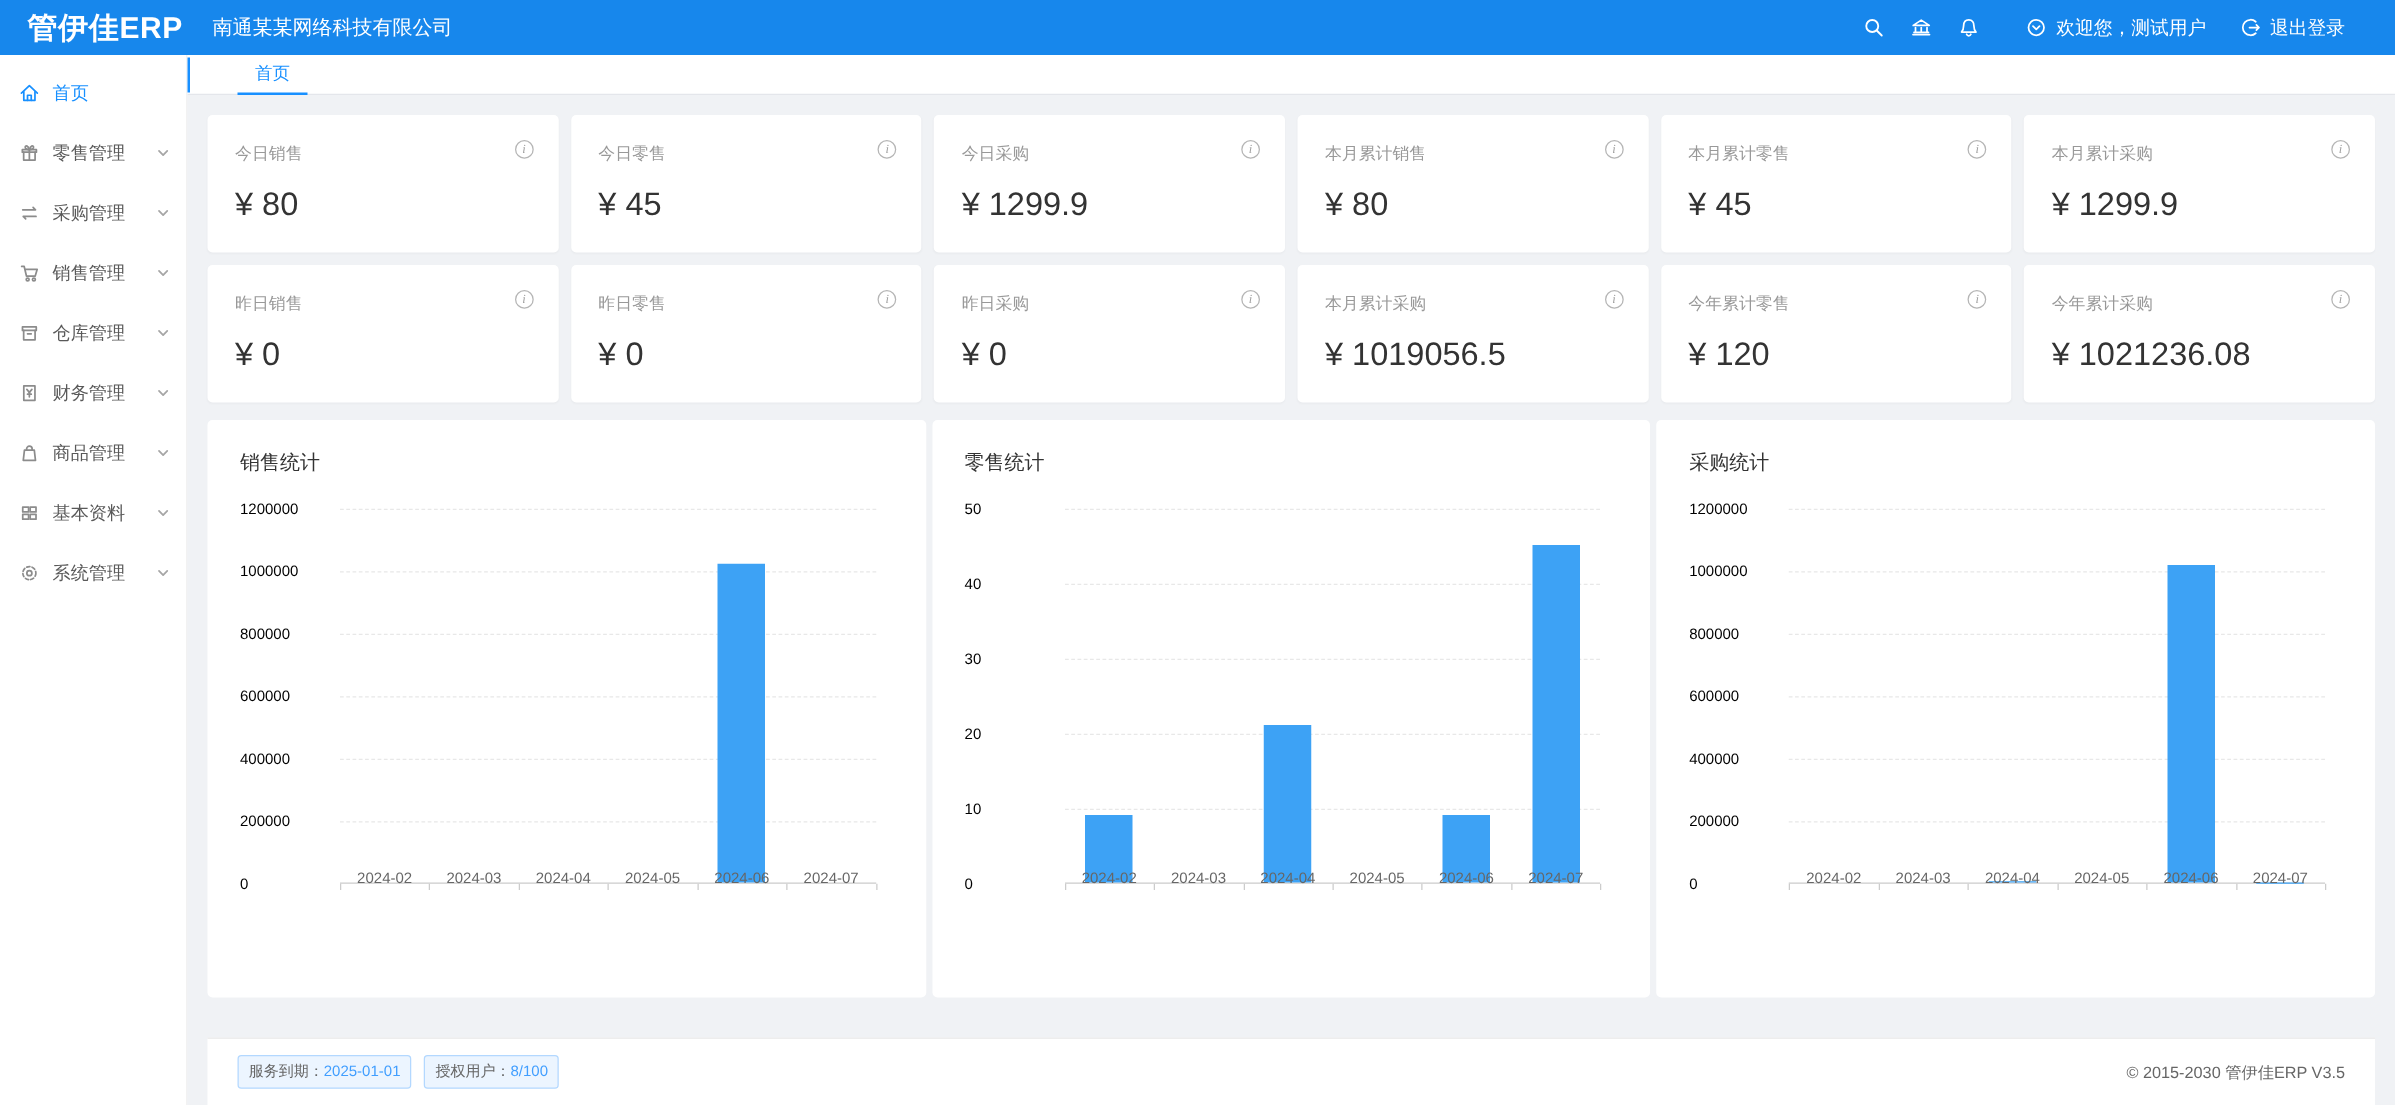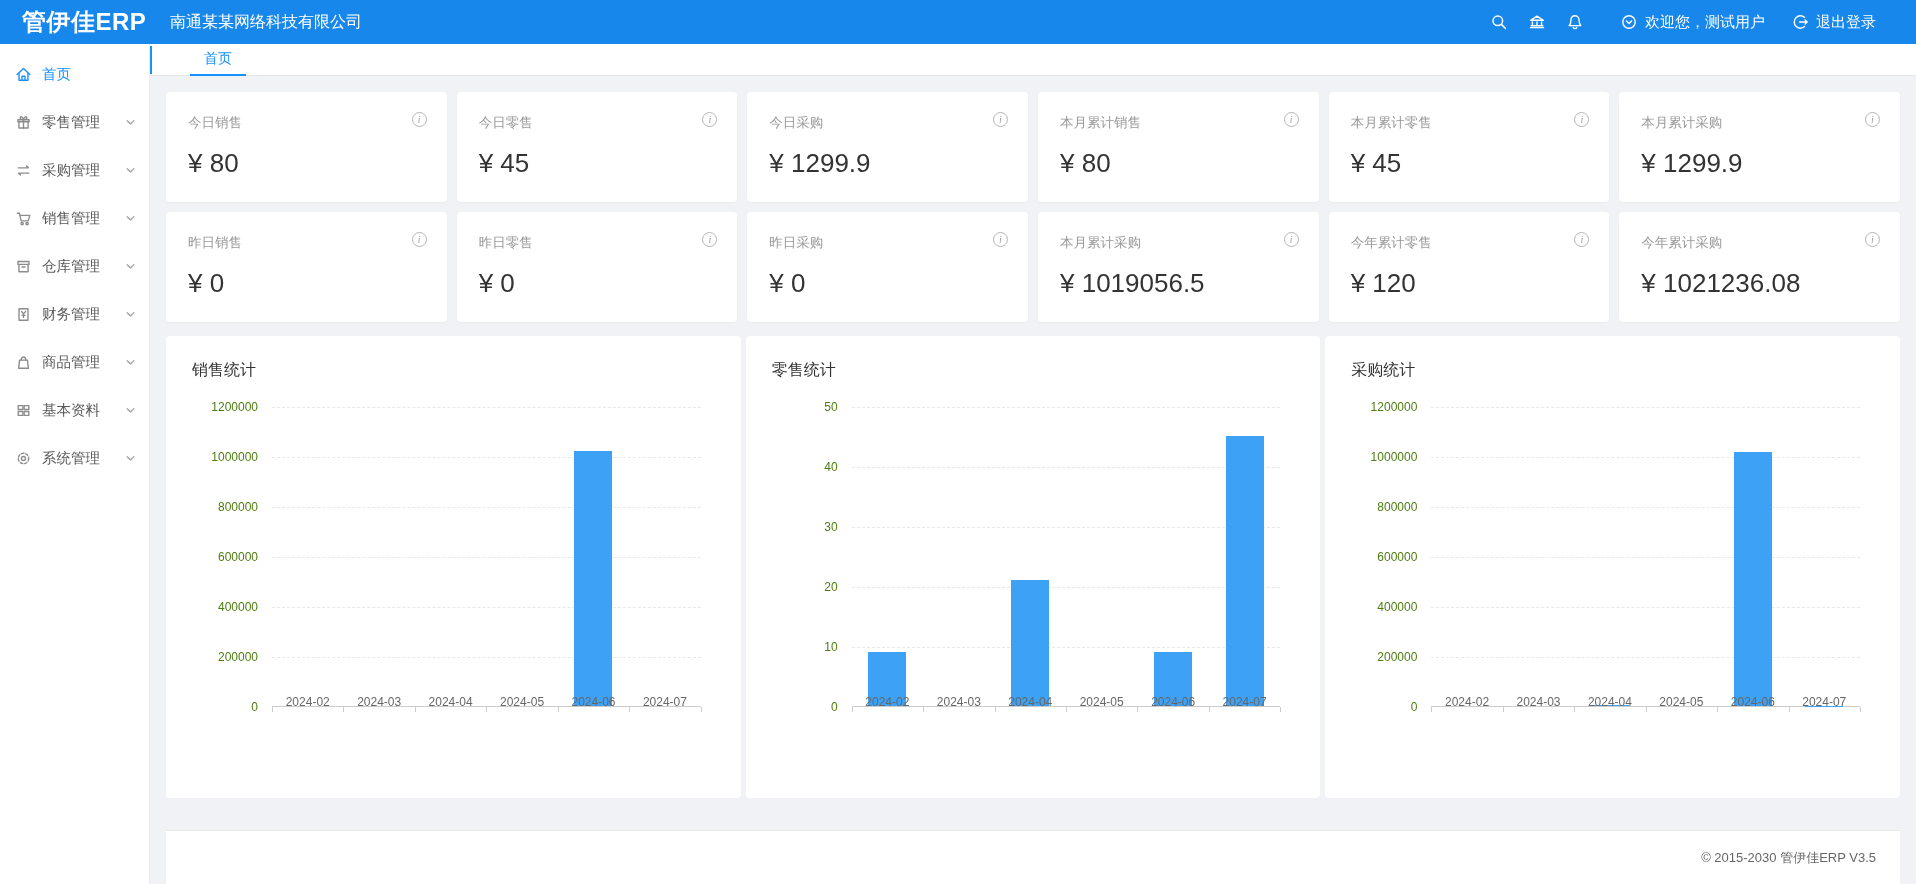--- a/index.html
+++ b/index.html
@@ -44,21 +44,21 @@
                border-radius:50%; color:#a0a0a0; font:italic 10px "Liberation Serif", serif;
                display:flex; align-items:center; justify-content:center; cursor:pointer; }
 
   
   .charts-row { display:grid; grid-template-columns:repeat(3,1fr); gap:5px; margin-top:14px; }
   .panel { background:#fff; border-radius:4px; height:462px; padding:24px 26px; }
   .panel-title { font-size:16px; color:#333; }
   .chart-area { position:relative; height:376px; margin-top:4px; }
   .plot { position:absolute; left:80px; right:14px; top:22px; height:300px; border-bottom:1px solid #ccc; }
   .gridline { position:absolute; left:0; right:0; border-top:1px dashed #e8e8e8; }
-  .ylab { position:absolute; left:0; width:66px; text-align:right; font-size:12px; color:#4d7c0f; }
+  .ylab { position:absolute; left:0; width:66px; text-align:left; font-size:12px; color:#000000; }
   .bar { position:absolute; bottom:0; width:38px; background:#3da2f5; }
   .xtick { position:absolute; width:1px; height:5px; background:#ccc; top:300px; }
   .xlab { position:absolute; top:310px; text-align:center; font-size:12px; color:#666; }
 
   
   .footer { margin-top:auto; height:54px; background:#fff; border-top:1px solid #e8e8e8;
             display:flex; align-items:center; padding:0 24px; }
   .badge { font-size:12px; background:#ecf5ff; border:1px solid #b3d8ff; border-radius:3px;
            padding:4px 8px; margin-right:10px; color:#666; cursor:pointer; white-space:nowrap; }
   .badge b { color:#409eff; font-weight:normal; }
@@ -426,17 +426,21 @@
               <span class="xlab" style="left:calc(80px + (100% - 94px)*0.16666666666666666);width:calc((100% - 94px)/6)">2024-03</span>
               <span class="xlab" style="left:calc(80px + (100% - 94px)*0.3333333333333333);width:calc((100% - 94px)/6)">2024-04</span>
               <span class="xlab" style="left:calc(80px + (100% - 94px)*0.5);width:calc((100% - 94px)/6)">2024-05</span>
               <span class="xlab" style="left:calc(80px + (100% - 94px)*0.6666666666666666);width:calc((100% - 94px)/6)">2024-06</span>
               <span class="xlab" style="left:calc(80px + (100% - 94px)*0.8333333333333334);width:calc((100% - 94px)/6)">2024-07</span>
             </div>
           </div>
         </div>
 
       <div class="footer">
+        <span id="badges" style="display:flex">
+            <span class="badge"><span>服务到期：</span><b>2025-01-01</b></span>
+            <span class="badge"><span>授权用户：</span><b>8/100</b></span>
+          </span>
         <span class="copyright">© 2015-2030 管伊佳ERP V3.5</span>
       </div>
     </div>
   </div>
 </div>
 
 </body></html>

